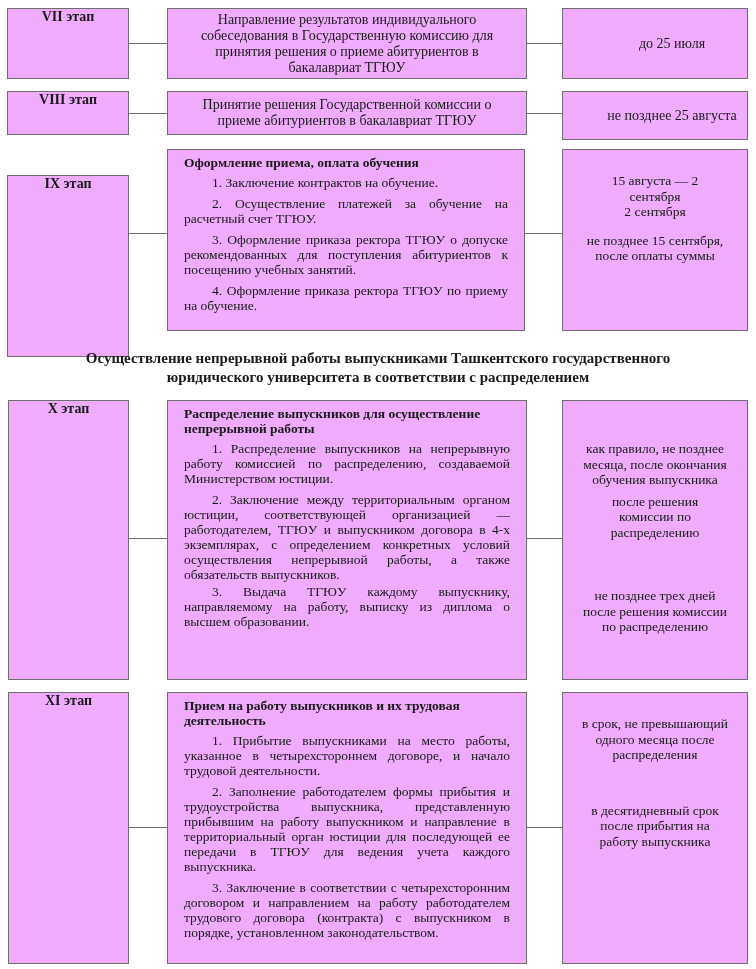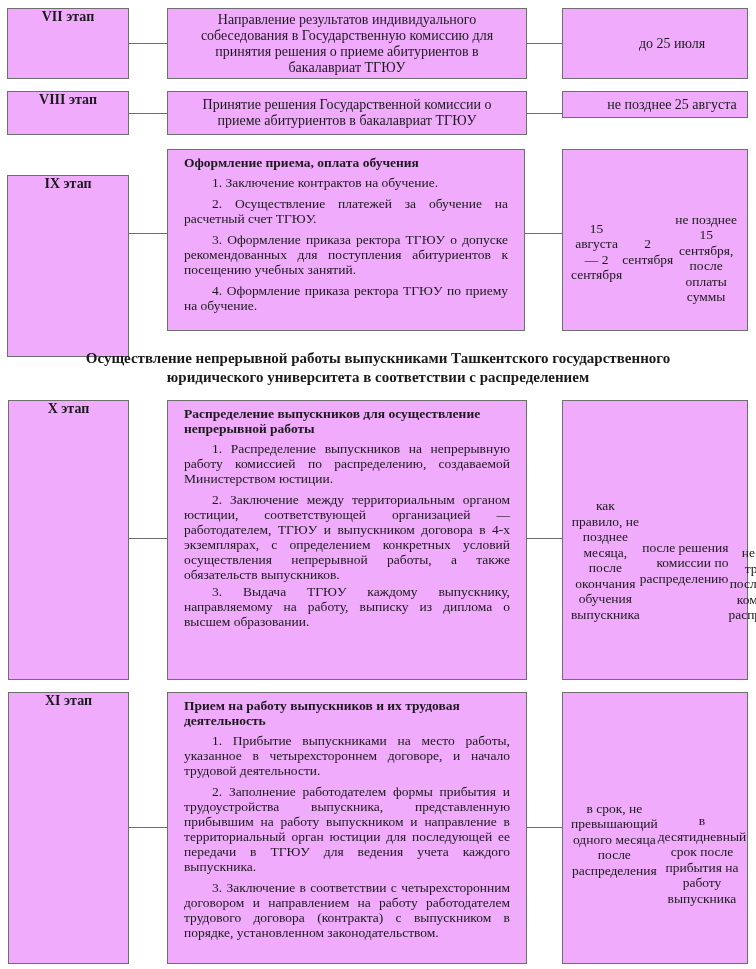--- a/index.html
+++ b/index.html
@@ -20,21 +20,21 @@
   .center {
     display: flex; flex-direction: column; align-items: center; justify-content: center;
     text-align: center; font-size: 14px; line-height: 16px; padding-left: 34px;
   }
   .detail {
     padding: 5px 16px 4px 16px; font-size: 13.5px; line-height: 15px;
   }
   .detail .ttl { font-weight: bold; text-align: left; margin-bottom: 5px; }
   .detail .it { text-align: justify; text-indent: 28px; margin: 0 0 6px 0; }
   .deadline {
-    display: flex; align-items: center;
+    display: flex; flex-direction: column; align-items: center;
     text-align: center; font-size: 13.5px; line-height: 15.5px; padding: 0 8px;
   }
   .deadline .dl { margin: 0; }
   .section-title {
     position: absolute; left: 0; width: 756px; top: 349px;
     text-align: center; font-weight: bold; font-size: 15px; line-height: 19px;
   }
 </style>
 </head>
 <body>
@@ -52,21 +52,21 @@
 </div>
 
 <div class="box stage" style="left:7px;top:91px;width:122px;height:44px;">
   <span>VIII этап</span>
 </div>
 <div class="line" style="left:129px;top:113px;width:38px;"></div>
 <div class="box center" style="left:167px;top:91px;width:360px;height:44px;padding:0 12px;">
   <span>Принятие решения Государственной комиссии о приеме абитуриентов в бакалавриат ТГЮУ</span>
 </div>
 <div class="line" style="left:527px;top:113px;width:35px;"></div>
-<div class="box center" style="left:562px;top:91px;width:186px;height:27px;">
+<div class="box center" style="left:562px;top:91px;width:186px;height:49px;">
   <span>не позднее 25 августа</span>
 </div>
 
 <div class="box stage" style="left:7px;top:149px;width:122px;height:182px;margin-top:26px;">
   <span>IX этап</span>
 </div>
 <div class="line" style="left:129px;top:233px;width:38px;"></div>
 <div class="box detail" style="left:167px;top:149px;width:358px;height:182px;">
   <div class="ttl">Оформление приема, оплата обучения</div>
   <p class="it">1. Заключение контрактов на обучение.</p>
@@ -89,21 +89,21 @@
 <div class="line" style="left:129px;top:538px;width:38px;"></div>
 <div class="box detail" style="left:167px;top:400px;width:360px;height:280px;">
   <div class="ttl">Распределение выпускников для осуществление непрерывной работы</div>
   <p class="it">1. Распределение выпускников на непрерывную работу комиссией по распределению, создаваемой Министерством юстиции.</p>
   <p class="it" style="margin-bottom:2px;">2. Заключение между территориальным органом юстиции, соответствующей организацией — работодателем, ТГЮУ и выпускником договора в 4-х экземплярах, с определением конкретных условий осуществления непрерывной работы, а также обязательств выпускников.</p>
   <p class="it">3. Выдача ТГЮУ каждому выпускнику, направляемому на работу, выписку из диплома о высшем образовании.</p>
 </div>
 <div class="line" style="left:527px;top:538px;width:35px;"></div>
 <div class="box deadline" style="left:562px;top:400px;width:186px;height:280px;padding-top:40px;">
   <p class="dl" style="width:150px;">как правило, не позднее месяца, после окончания обучения выпускника</p>
-  <p class="dl" style="margin-top:6px;width:110px;text-align:right;">после решения комиссии по распределению</p>
+  <p class="dl" style="margin-top:6px;width:110px;">после решения комиссии по распределению</p>
   <p class="dl" style="margin-top:48px;width:150px;">не позднее трех дней после решения комиссии по распределению</p>
 </div>
 
 <div class="box stage" style="left:8px;top:692px;width:121px;height:272px;">
   <span>XI этап</span>
 </div>
 <div class="line" style="left:129px;top:827px;width:38px;"></div>
 <div class="box detail" style="left:167px;top:692px;width:360px;height:272px;">
   <div class="ttl">Прием на работу выпускников и их трудовая деятельность</div>
   <p class="it">1. Прибытие выпускниками на место работы, указанное в четырехстороннем договоре, и начало трудовой деятельности.</p>

